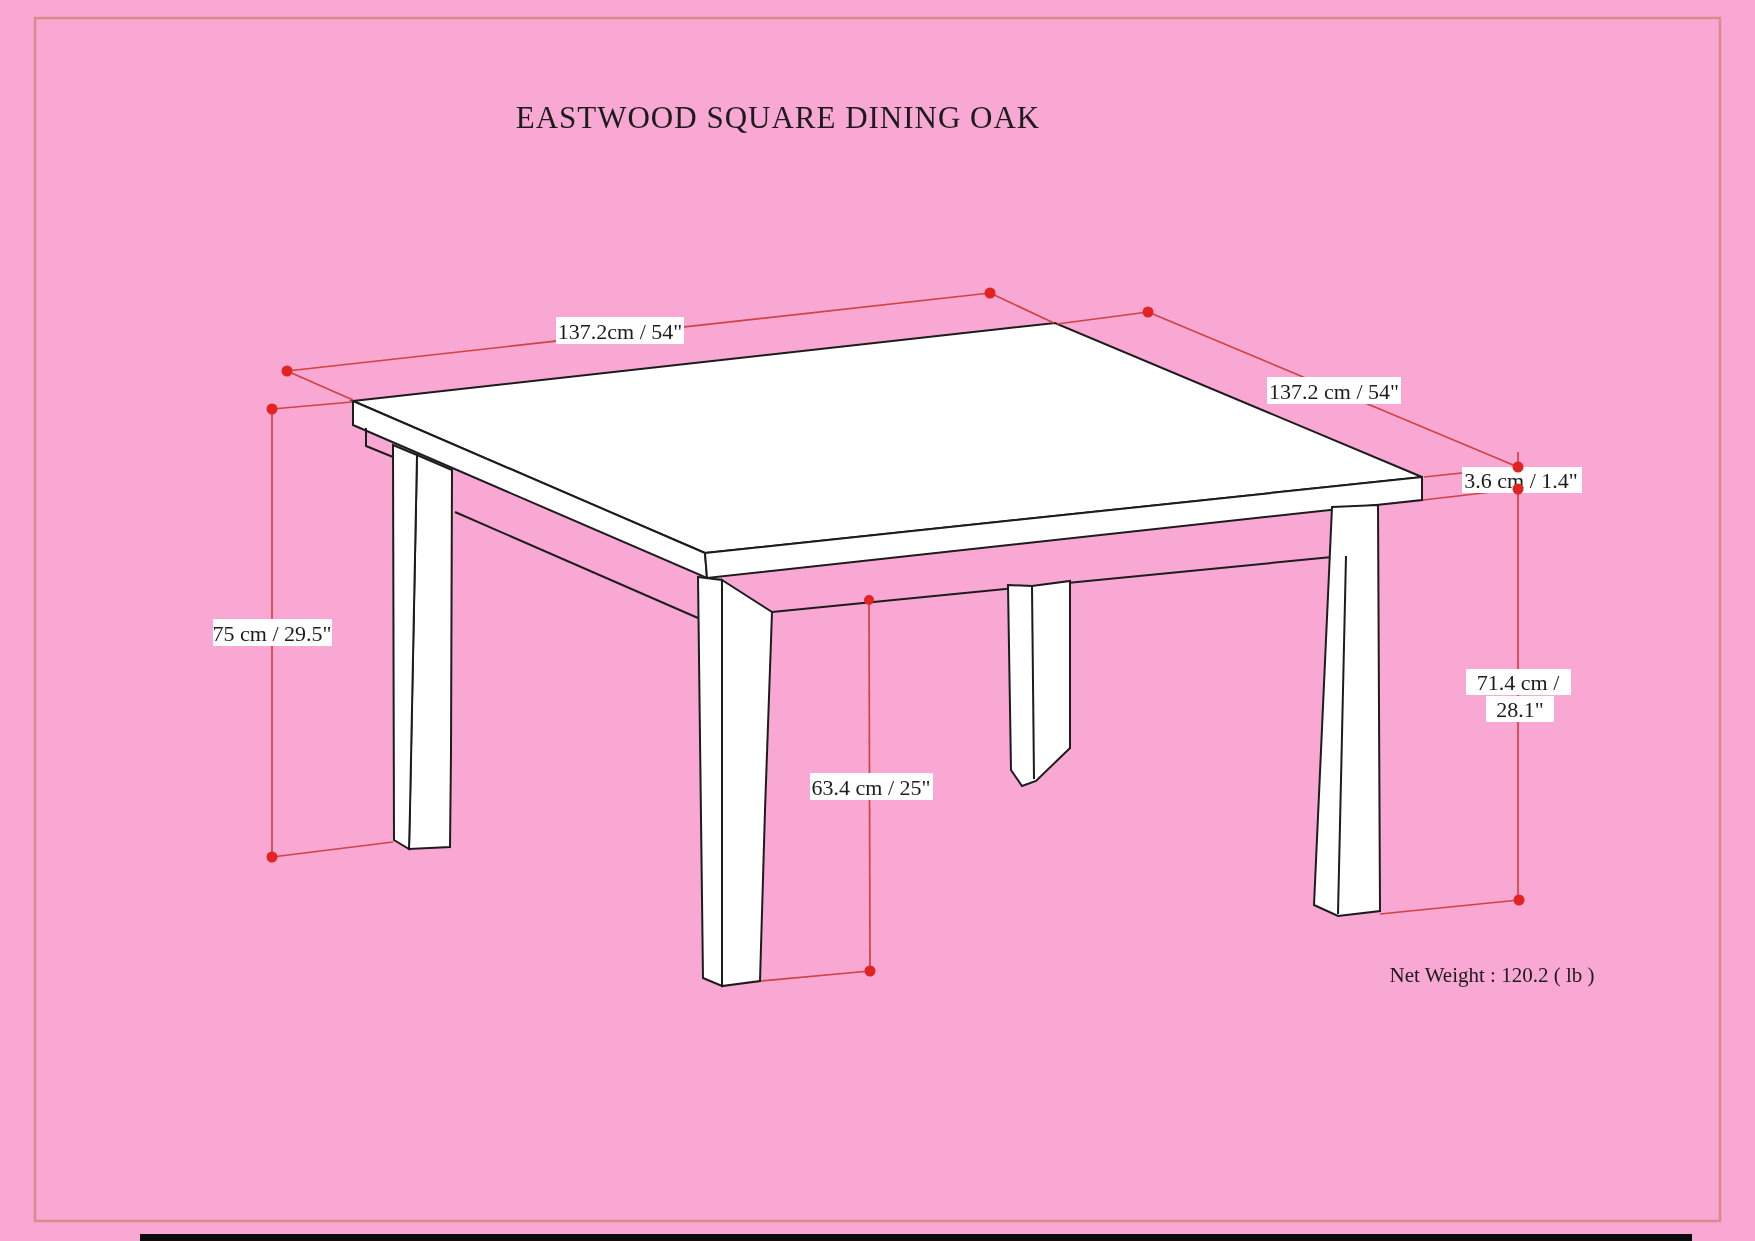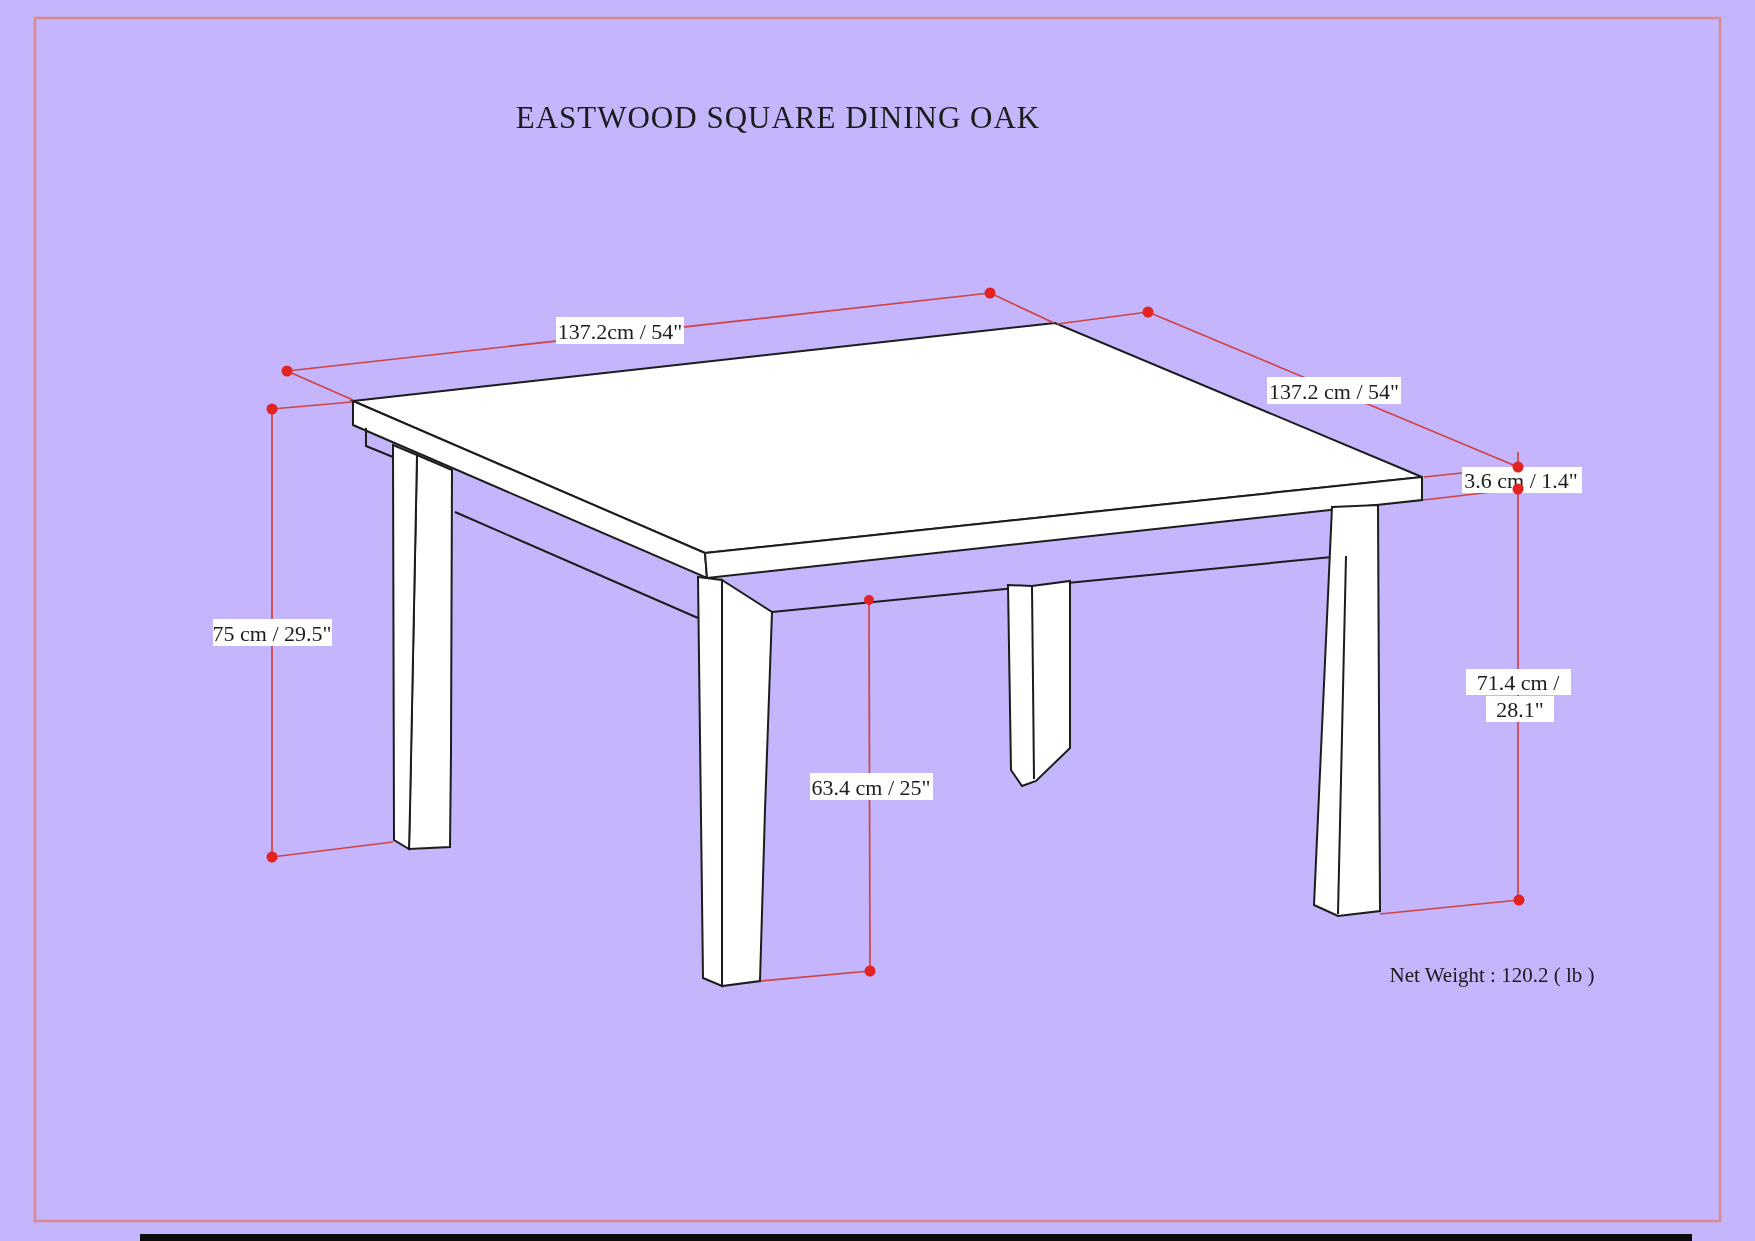--- a/index.html
+++ b/index.html
@@ -1,20 +1,20 @@
 <!DOCTYPE html>
 <html><head>
 <meta charset="utf-8">
 <style>
   html, body { margin: 0; padding: 0; background: #ffffff; }
   .stage {
     position: relative;
     width: 1755px;
     height: 1241px;
-    background: #c4b5fd;
+    background: #f9a8d4;
     font-family: "Liberation Serif", "DejaVu Serif", serif;
     overflow: hidden;
   }
   svg { display: block; }
   text {
     font-family: "Liberation Serif", "DejaVu Serif", serif;
     fill: #1c1c1c;
   }
   .dim-label { font-size: 22px; }
   .title-label { font-size: 31px; letter-spacing: 1px; }

